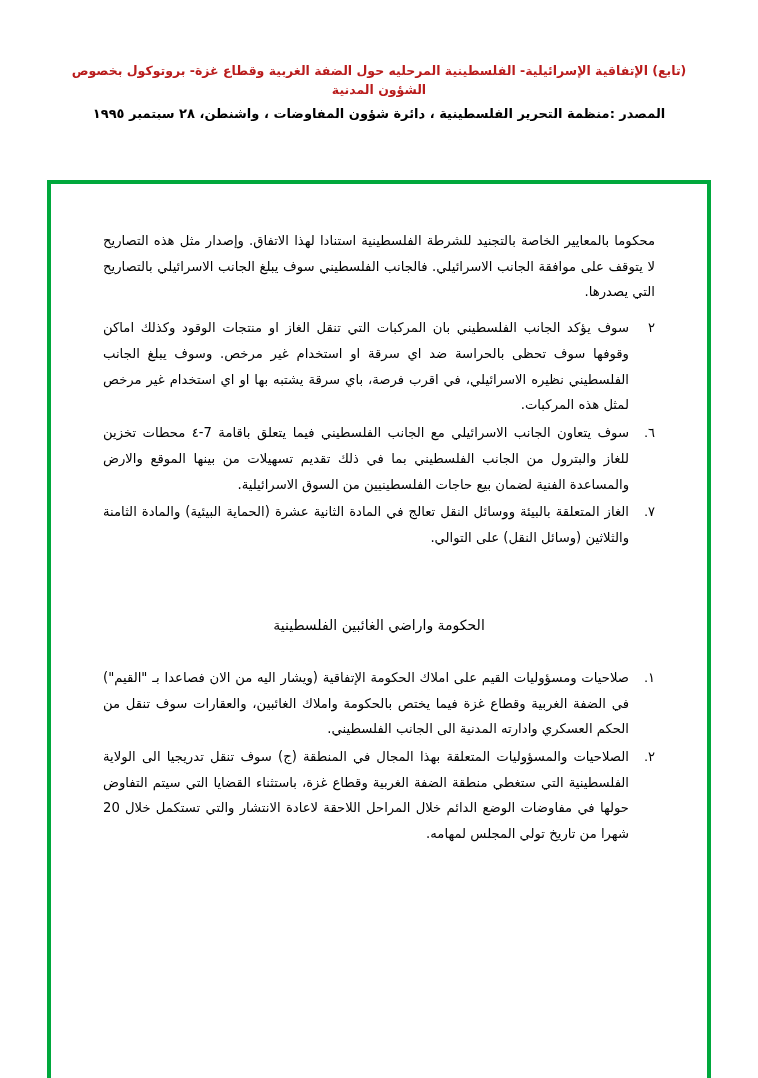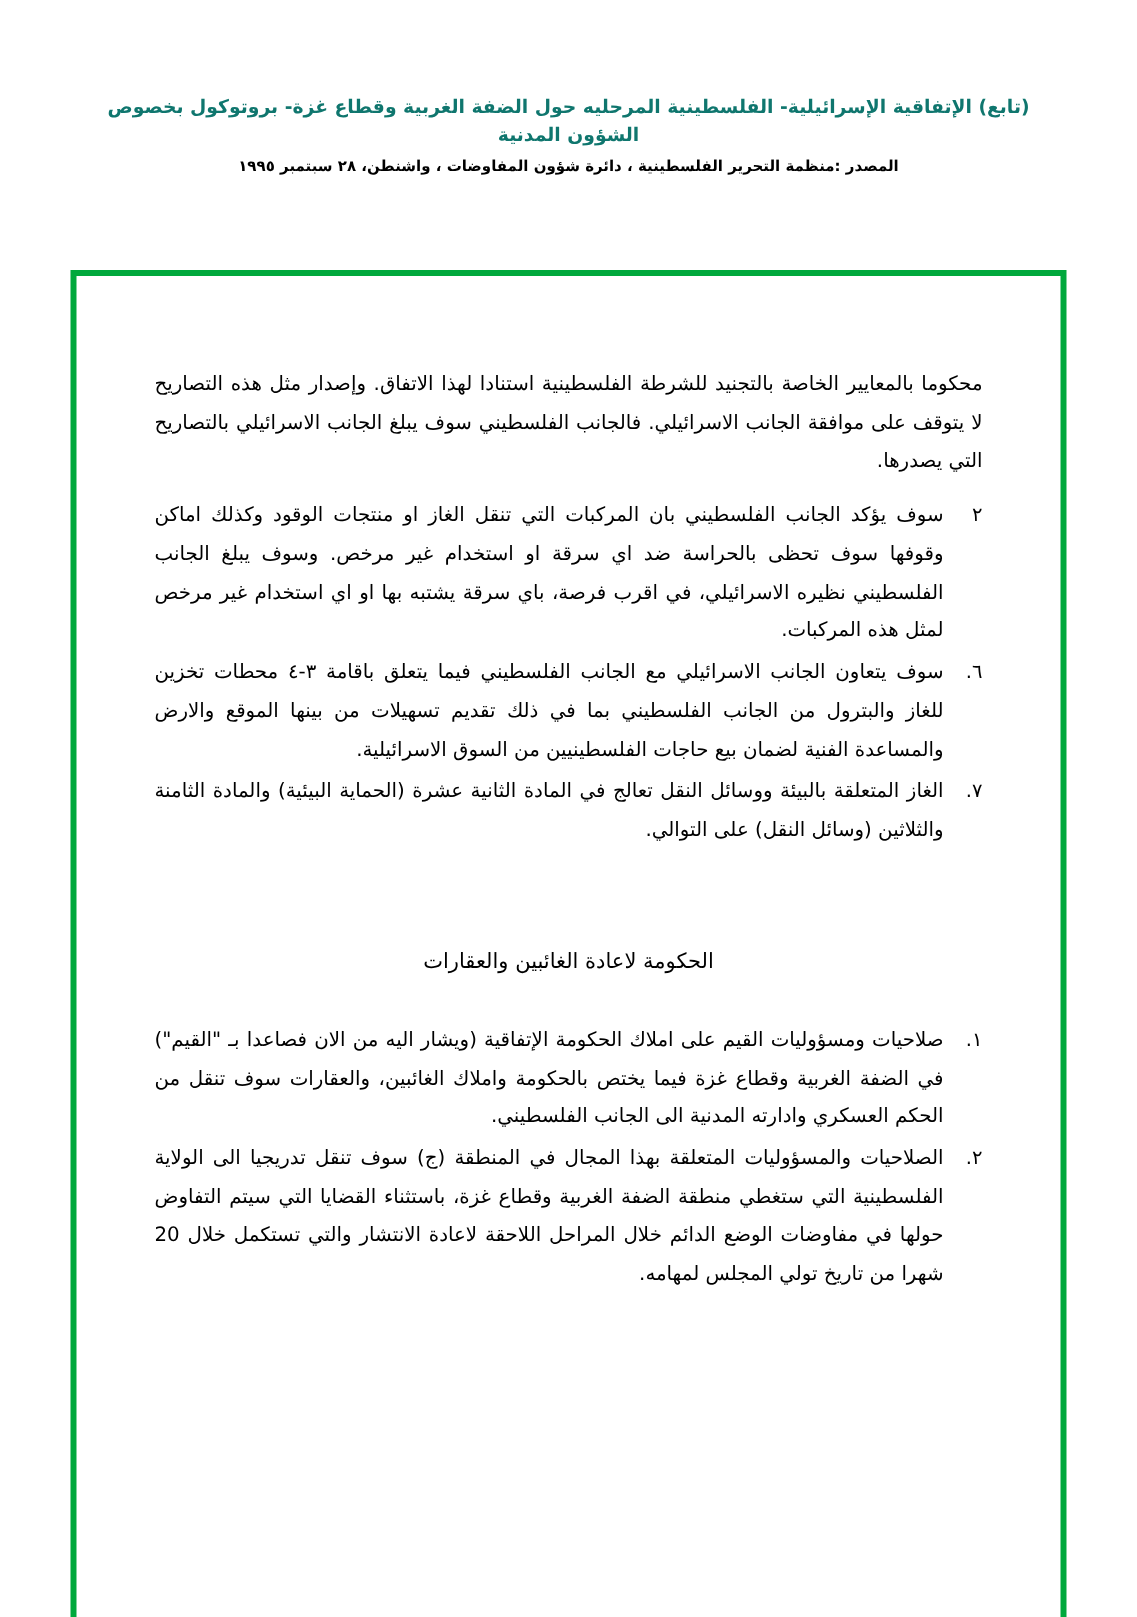--- a/index.html
+++ b/index.html
@@ -24,40 +24,40 @@
   .header {
     text-align: center;
     margin-top: 62px;
     padding: 0 60px;
   }
   .header-title {
     font-size: 12.5px;
     font-weight: bold;
     line-height: 1.5;
     letter-spacing: 0px;
-    color: #0f766e;
+    color: #b91c1c;
   }
   .header-source {
-    font-size: 10px;
+    font-size: 13px;
     font-weight: bold;
     margin-top: 6px;
     color: #000;
   }
   .frame {
     position: absolute;
     top: 118px;
     left: 47px;
     width: 664px;
     height: 910px;
     border: 4px solid #00a83c;
     box-sizing: border-box;
     background: #ffffff;
   }
   .content {
-    padding: 60px 52px 0 52px;
+    padding: 44px 52px 0 52px;
     box-sizing: border-box;
   }
   .para {
     display: flex;
     flex-direction: row;
     margin-bottom: 2px;
   }
   .marker {
     flex: 0 0 auto;
     width: 26px;
@@ -114,31 +114,31 @@
         <div class="ptext noindent">محكوما بالمعايير الخاصة بالتجنيد للشرطة الفلسطينية استنادا لهذا الاتفاق. وإصدار مثل هذه التصاريح لا يتوقف على موافقة الجانب الاسرائيلي. فالجانب الفلسطيني سوف يبلغ الجانب الاسرائيلي بالتصاريح التي يصدرها.</div>
       </div>
 
       <div class="para">
         <div class="marker">٢</div>
         <div class="ptext">سوف يؤكد الجانب الفلسطيني بان المركبات التي تنقل الغاز او منتجات الوقود وكذلك اماكن وقوفها سوف تحظى بالحراسة ضد اي سرقة او استخدام غير مرخص. وسوف يبلغ الجانب الفلسطيني نظيره الاسرائيلي، في اقرب فرصة، باي سرقة يشتبه بها او اي استخدام غير مرخص لمثل هذه المركبات.</div>
       </div>
 
       <div class="para">
         <div class="marker">٦.</div>
-        <div class="ptext">سوف يتعاون الجانب الاسرائيلي مع الجانب الفلسطيني فيما يتعلق باقامة ٣-٤ محطات تخزين للغاز والبترول من الجانب الفلسطيني بما في ذلك تقديم تسهيلات من بينها الموقع والارض والمساعدة الفنية لضمان بيع حاجات الفلسطينيين من السوق الاسرائيلية.</div>
+        <div class="ptext">سوف يتعاون الجانب الاسرائيلي مع الجانب الفلسطيني فيما يتعلق باقامة 7-٤ محطات تخزين للغاز والبترول من الجانب الفلسطيني بما في ذلك تقديم تسهيلات من بينها الموقع والارض والمساعدة الفنية لضمان بيع حاجات الفلسطينيين من السوق الاسرائيلية.</div>
       </div>
 
       <div class="para">
         <div class="marker">٧.</div>
         <div class="ptext">الغاز المتعلقة بالبيئة ووسائل النقل تعالج في المادة الثانية عشرة (الحماية البيئية) والمادة الثامنة والثلاثين (وسائل النقل) على التوالي.</div>
       </div>
 
       <div class="section-gap"></div>
 
-      <div class="article-sub">الحكومة لاعادة الغائبين والعقارات</div>
+      <div class="article-sub">الحكومة واراضي الغائبين الفلسطينية</div>
 
       <div class="para">
         <div class="marker">١.</div>
         <div class="ptext">صلاحيات ومسؤوليات القيم على املاك الحكومة الإتفاقية (ويشار اليه من الان فصاعدا بـ "القيم") في الضفة الغربية وقطاع غزة فيما يختص بالحكومة واملاك الغائبين، والعقارات سوف تنقل من الحكم العسكري وادارته المدنية الى الجانب الفلسطيني.</div>
       </div>
 
       <div class="para">
         <div class="marker">٢.</div>
         <div class="ptext">الصلاحيات والمسؤوليات المتعلقة بهذا المجال في المنطقة (ج) سوف تنقل تدريجيا الى الولاية الفلسطينية التي ستغطي منطقة الضفة الغربية وقطاع غزة، باستثناء القضايا التي سيتم التفاوض حولها في مفاوضات الوضع الدائم خلال المراحل اللاحقة لاعادة الانتشار والتي تستكمل خلال 20 شهرا من تاريخ تولي المجلس لمهامه.</div>
       </div>

